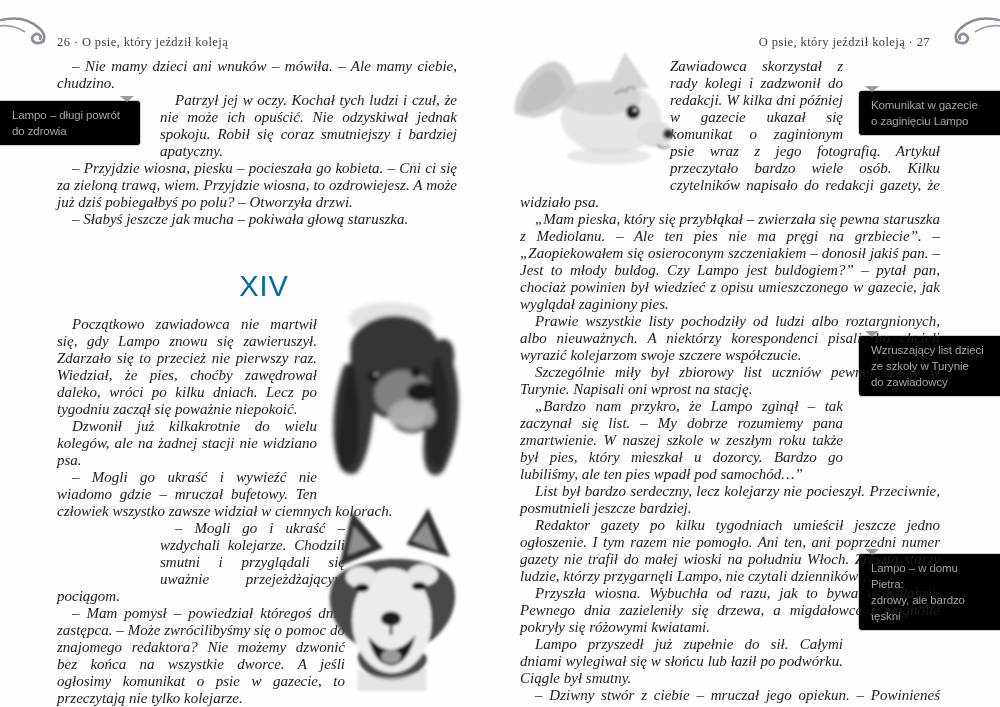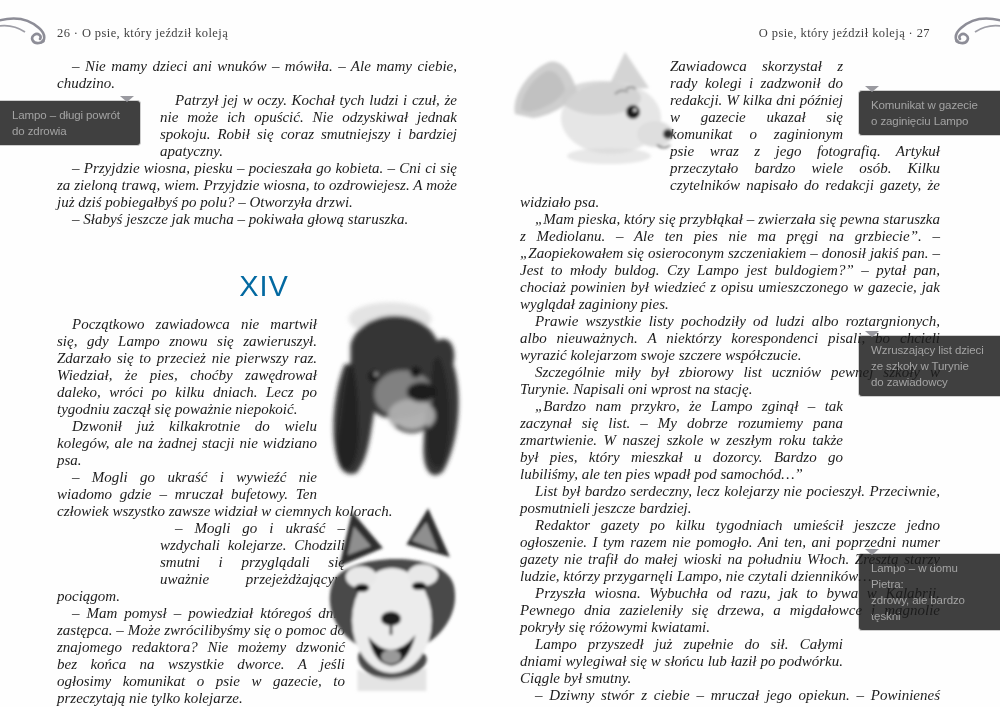--- a/index.html
+++ b/index.html
@@ -3,42 +3,42 @@
 <meta charset="utf-8">
 <style>
   html,body{margin:0;padding:0;background:#ffffff;}
   .spread{position:relative;width:1000px;height:707px;background:#fefefe;overflow:hidden;
           font-family:"Liberation Serif",serif;color:#1c1c1c;}
   .page{position:absolute;top:0;width:500px;height:707px;}
   .page-left{left:0;}
   .page-right{left:500px;}
 
   
-  .pg-header{position:absolute;top:26px;font-size:12.5px;color:#3f3f3f;letter-spacing:.4px;white-space:nowrap;}
+  .pg-header{position:absolute;top:35px;font-size:12.5px;color:#3f3f3f;letter-spacing:.4px;white-space:nowrap;}
   .pg-header.h-left{left:57px;}
   .pg-header.h-right{right:70px;margin-left:32px;}
 
   
   .corner{position:absolute;top:14px;}
   .corner-left{left:-6px;}
   .corner-right{right:-6px;transform:scaleX(-1);}
 
   
   .body{position:absolute;top:58px;font-size:15px;line-height:17px;}
   .body-l{left:57px;right:43px;}
   .body-r{left:20px;right:60px;}
   .body p{margin:0;text-indent:15px;text-align:justify;font-style:italic;}
   .body p.no-indent{text-indent:0;}
   .chapter{margin:42px 0 14px;font-family:"Liberation Sans",sans-serif;font-weight:400;
            font-size:29px;line-height:32px;color:#0369a1;letter-spacing:1px;text-indent:14px;text-align:center;}
 
   
   .note{position:absolute;box-sizing:border-box;font-family:"Liberation Sans",sans-serif;
         font-size:11.5px;line-height:16px;color:#a3a3a3;padding:6px 12px;letter-spacing:-.1px;
-        border:1px solid #cfcfcf;background:#404040;}
+        border:1px solid #cfcfcf;background:#000000;}
   .note .nl{display:block;}
   .note-l{left:0;width:141px;text-align:left;border-left:none;border-radius:0 4px 4px 0;}
   .note-r{right:0;width:142px;text-align:left;border-right:none;border-radius:4px 0 0 4px;}
   .note::before{content:"";position:absolute;top:-5px;width:0;height:0;
         border-left:7px solid transparent;border-right:7px solid transparent;border-top:6px solid #9a9aa0;}
   .note-l::before{right:6px;}
   .note-r::before{left:6px;}
 
   
   .f-note1{float:left;width:103px;height:68px;}

